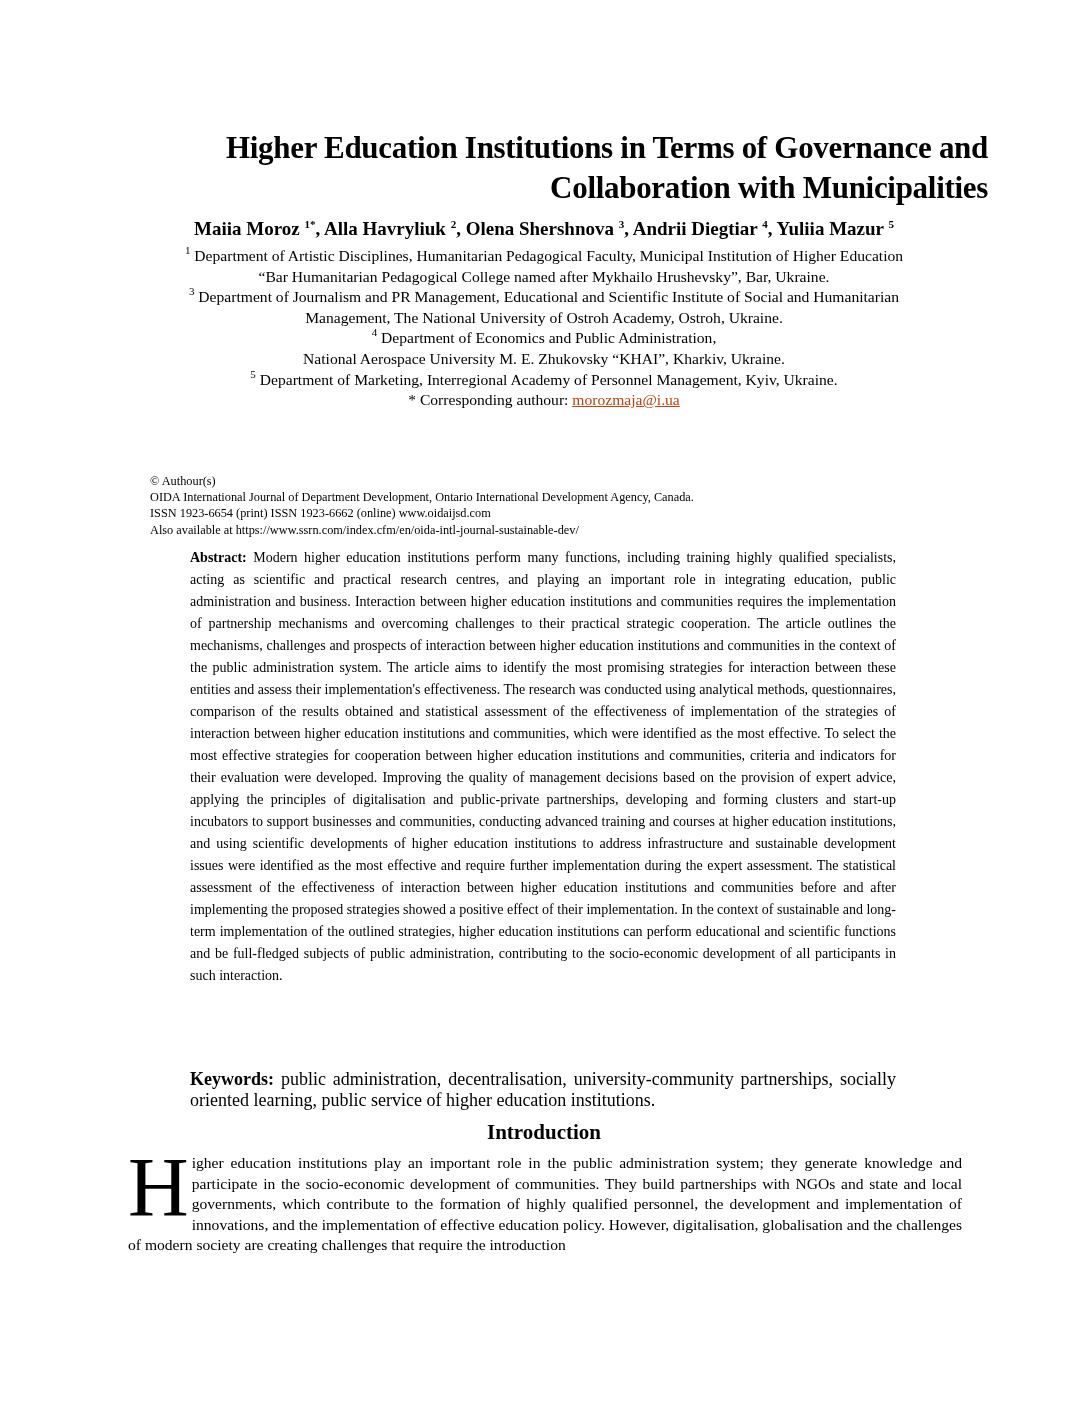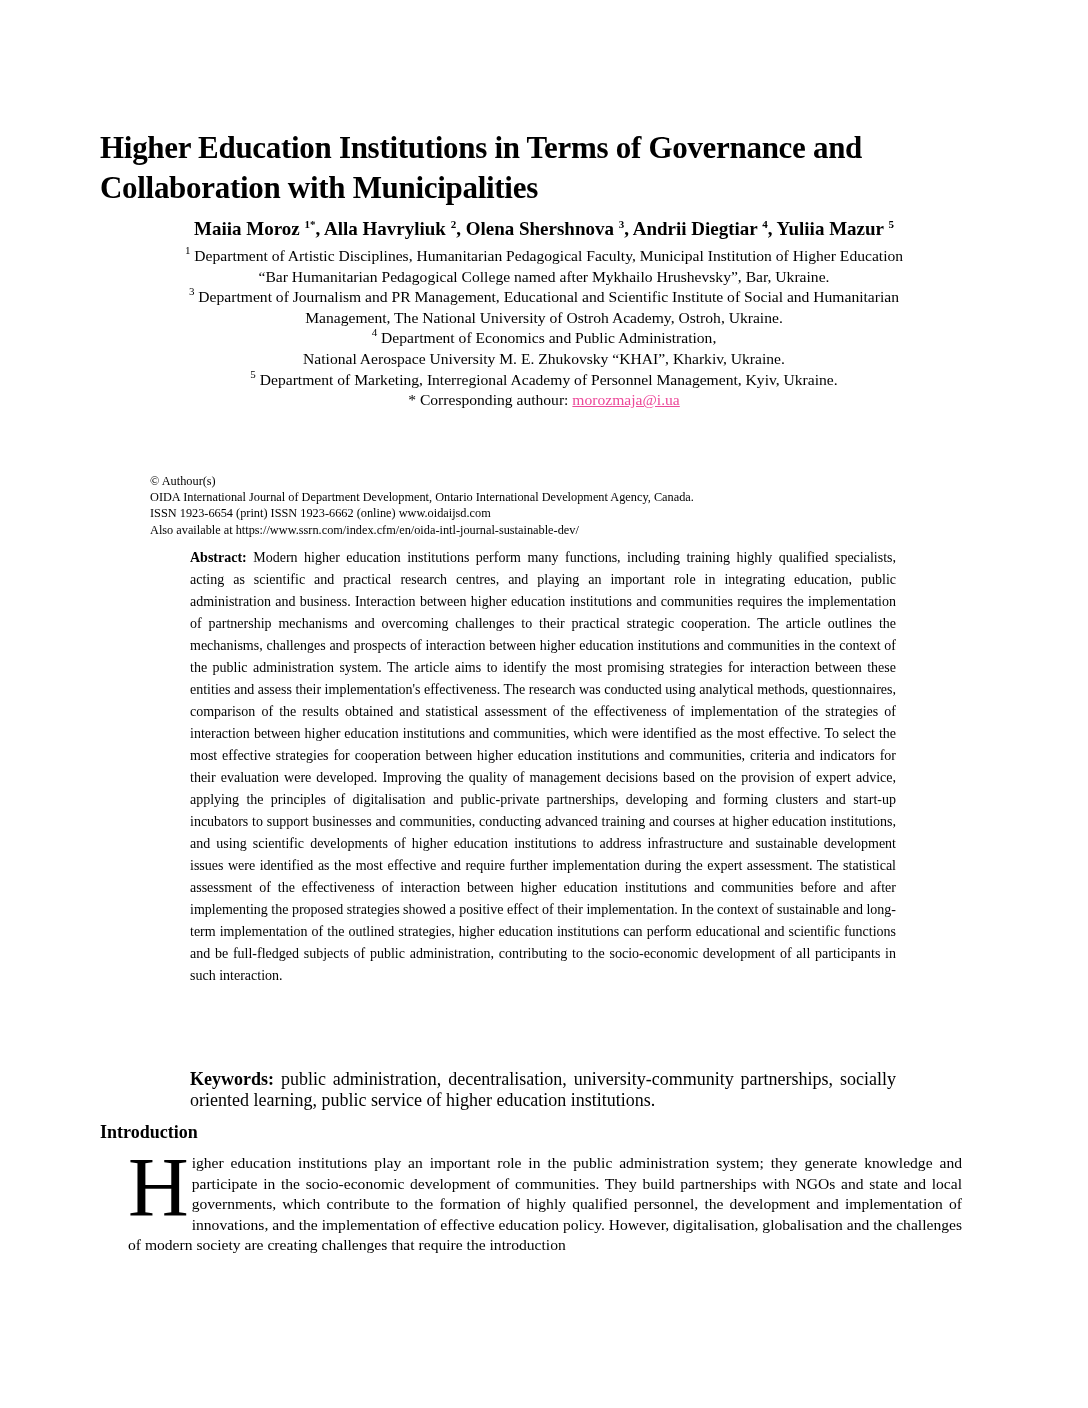--- a/index.html
+++ b/index.html
@@ -19,21 +19,21 @@
       position: absolute;
       left: 0; top: 0;
       width: 1088px;
       height: 1408px;
     }
     .title {
       position: absolute;
       left: 100px;
       width: 888px;
       top: 128px;
-      text-align: left;
+      text-align: right;
       font-weight: bold;
       font-size: 31px;
       line-height: 40px;
       letter-spacing: -0.3px;
     }
     .authors {
       position: absolute;
       left: 100px;
       width: 888px;
       top: 216px;
@@ -51,21 +51,21 @@
       position: absolute;
       left: 110px;
       width: 868px;
       top: 246px;
       text-align: center;
       font-size: 15.6px;
       line-height: 20.6px;
     }
     .affils .affil { display: block; }
     .affils a {
-      color: #ec4899;
+      color: #c2410c;
       text-decoration: underline;
     }
     .journal {
       position: absolute;
       left: 150px;
       width: 788px;
       top: 473px;
       font-size: 12.3px;
       line-height: 16.2px;
     }
@@ -86,23 +86,23 @@
       top: 1069px;
       text-align: justify;
       font-size: 18px;
       line-height: 20.6px;
     }
     .section-head {
       position: absolute;
       left: 100px;
       width: 888px;
       top: 1122px;
-      text-align: left;
+      text-align: center;
       font-weight: bold;
-      font-size: 18px;
+      font-size: 21px;
       line-height: 20px;
     }
     .intro {
       position: absolute;
       left: 128px;
       width: 834px;
       top: 1153px;
       text-align: justify;
       font-size: 15.6px;
       line-height: 20.6px;

